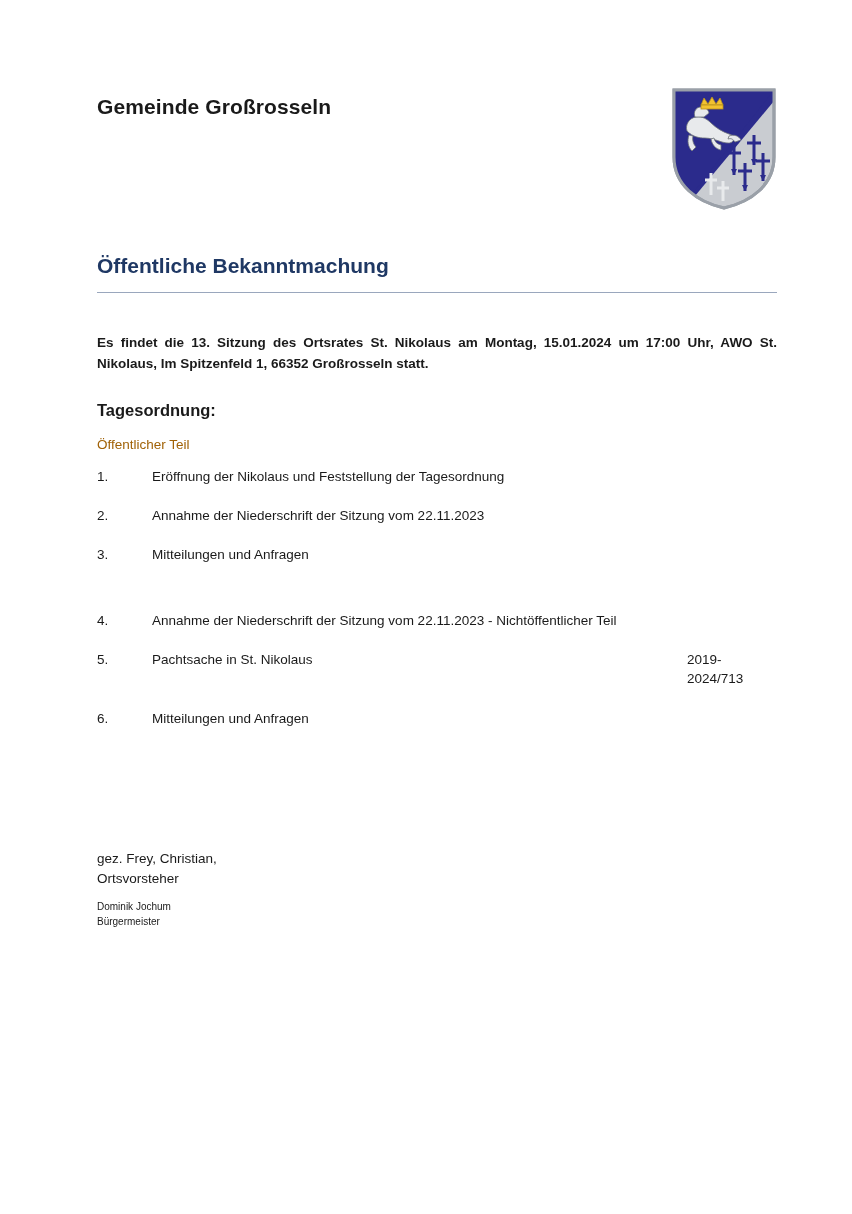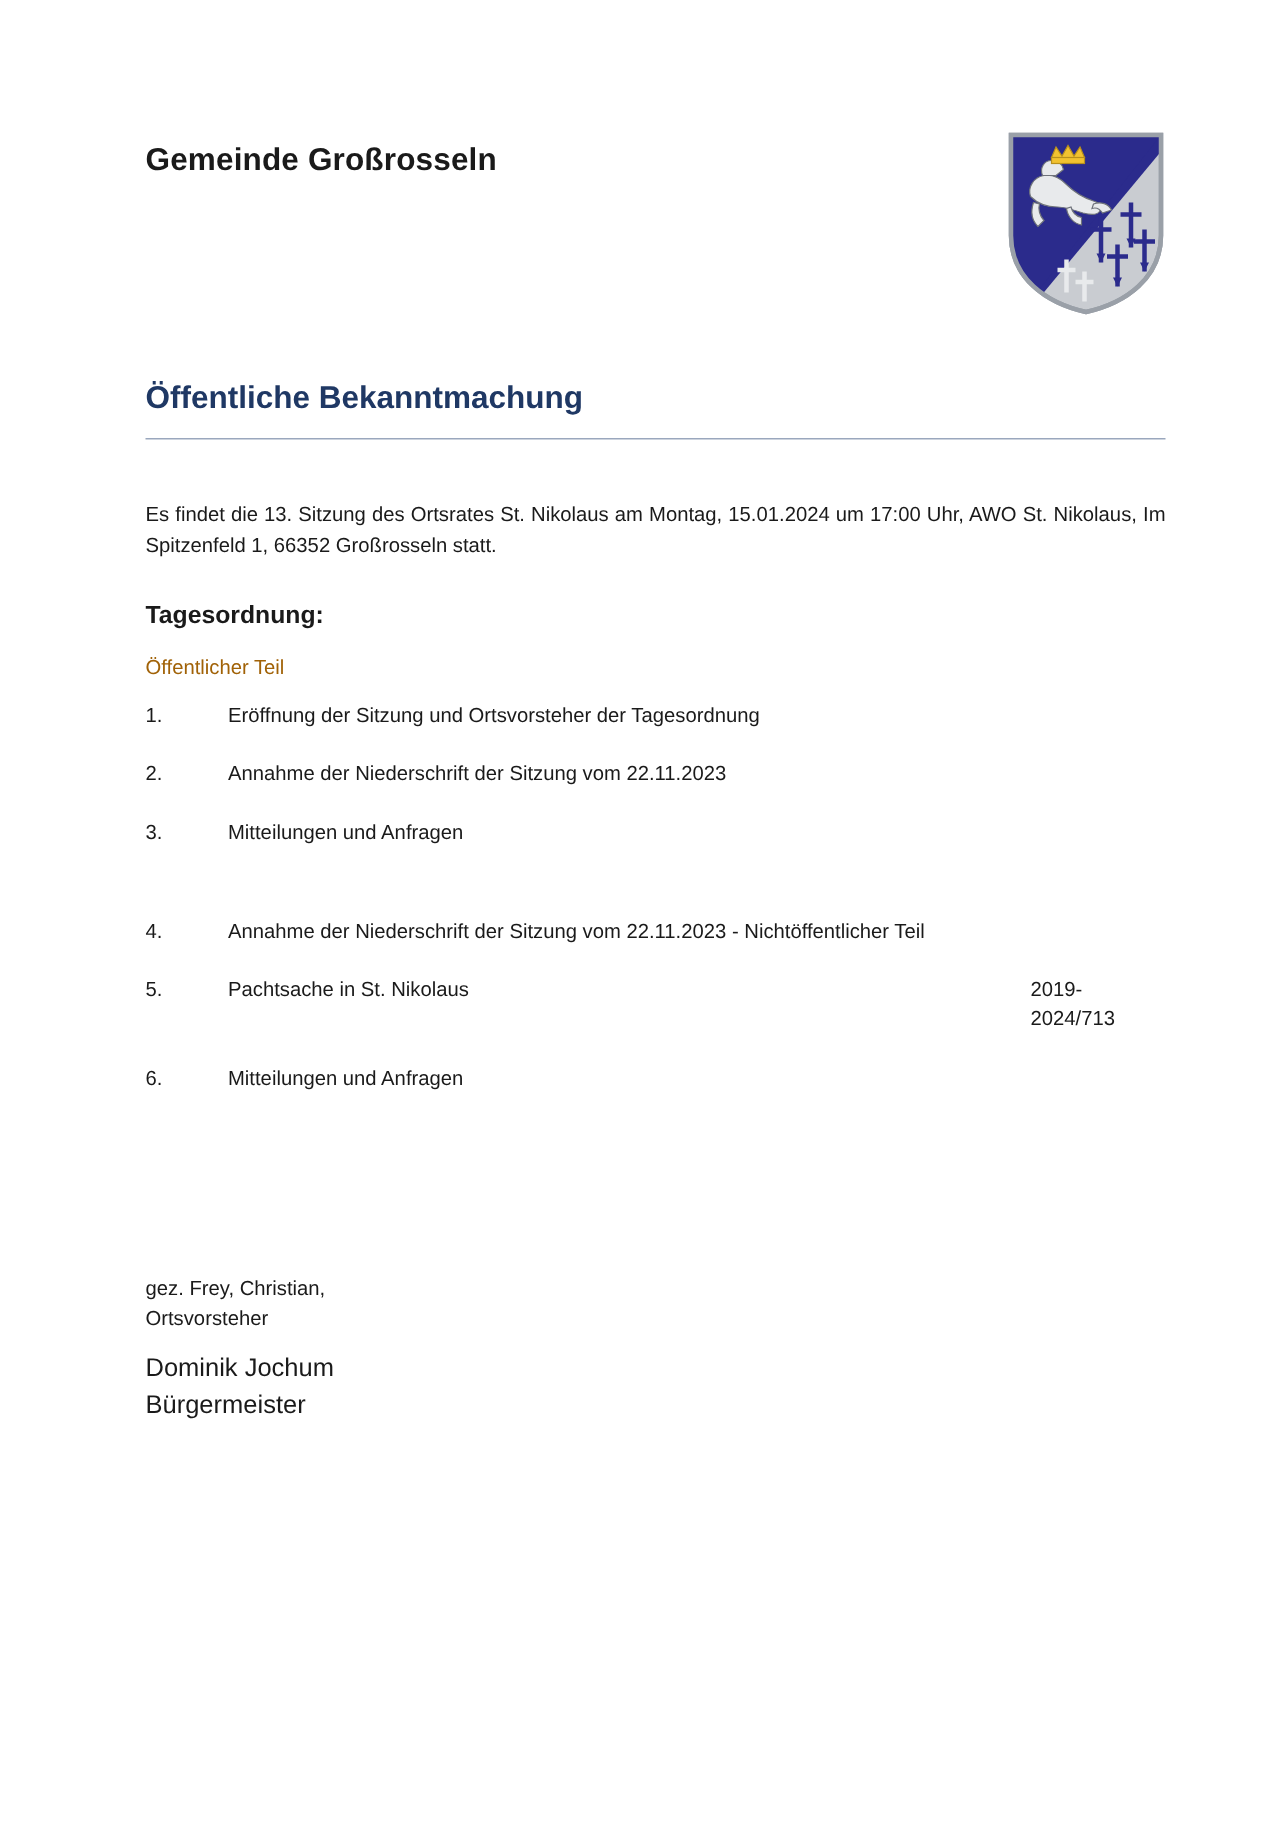--- a/index.html
+++ b/index.html
@@ -78,21 +78,21 @@
     position: absolute;
     left: 0;
     top: 318px;
     width: 680px;
   }
   .intro {
     font-size: 13.5px;
     line-height: 1.55;
     text-align: justify;
     color: #1a1a1a;
-    font-weight: 400;
+    font-weight: 700;
   }
   .section-head {
     margin-top: 26px;
     font-size: 16.5px;
     font-weight: 700;
     color: #1a1a1a;
   }
   .part-label {
     margin-top: 17px;
     font-size: 13.5px;
@@ -138,21 +138,21 @@
     top: 834px;
     font-size: 13.5px;
     line-height: 1.45;
     color: #1a1a1a;
     white-space: pre-line;
   }
   .sig-2 {
     position: absolute;
     left: 0;
     top: 885px;
-    font-size: 17px;
+    font-size: 10px;
     line-height: 1.45;
     color: #1a1a1a;
     white-space: pre-line;
   }
 </style>
 </head>
 <body>
 
 <div class="page">
   <div class="content">
@@ -226,21 +226,21 @@
     <div class="body-block">
       <div class="intro">Es findet die 13. Sitzung des Ortsrates St. Nikolaus am Montag, 15.01.2024 um 17:00 Uhr, AWO St. Nikolaus, Im Spitzenfeld 1, 66352 Großrosseln statt.</div>
 
       <div class="section-head">Tagesordnung:</div>
 
       <div class="part-label">Öffentlicher Teil</div>
 
       <div class="agenda">
         <div class="agenda-row">
           <div class="ag-num">1.</div>
-          <div class="ag-text">Eröffnung der Sitzung und Ortsvorsteher der Tagesordnung</div>
+          <div class="ag-text">Eröffnung der Nikolaus und Feststellung der Tagesordnung</div>
           <div class="ag-ref"></div>
         </div>
         <div class="agenda-row">
           <div class="ag-num">2.</div>
           <div class="ag-text">Annahme der Niederschrift der Sitzung vom 22.11.2023</div>
           <div class="ag-ref"></div>
         </div>
         <div class="agenda-row">
           <div class="ag-num">3.</div>
           <div class="ag-text">Mitteilungen und Anfragen</div>

